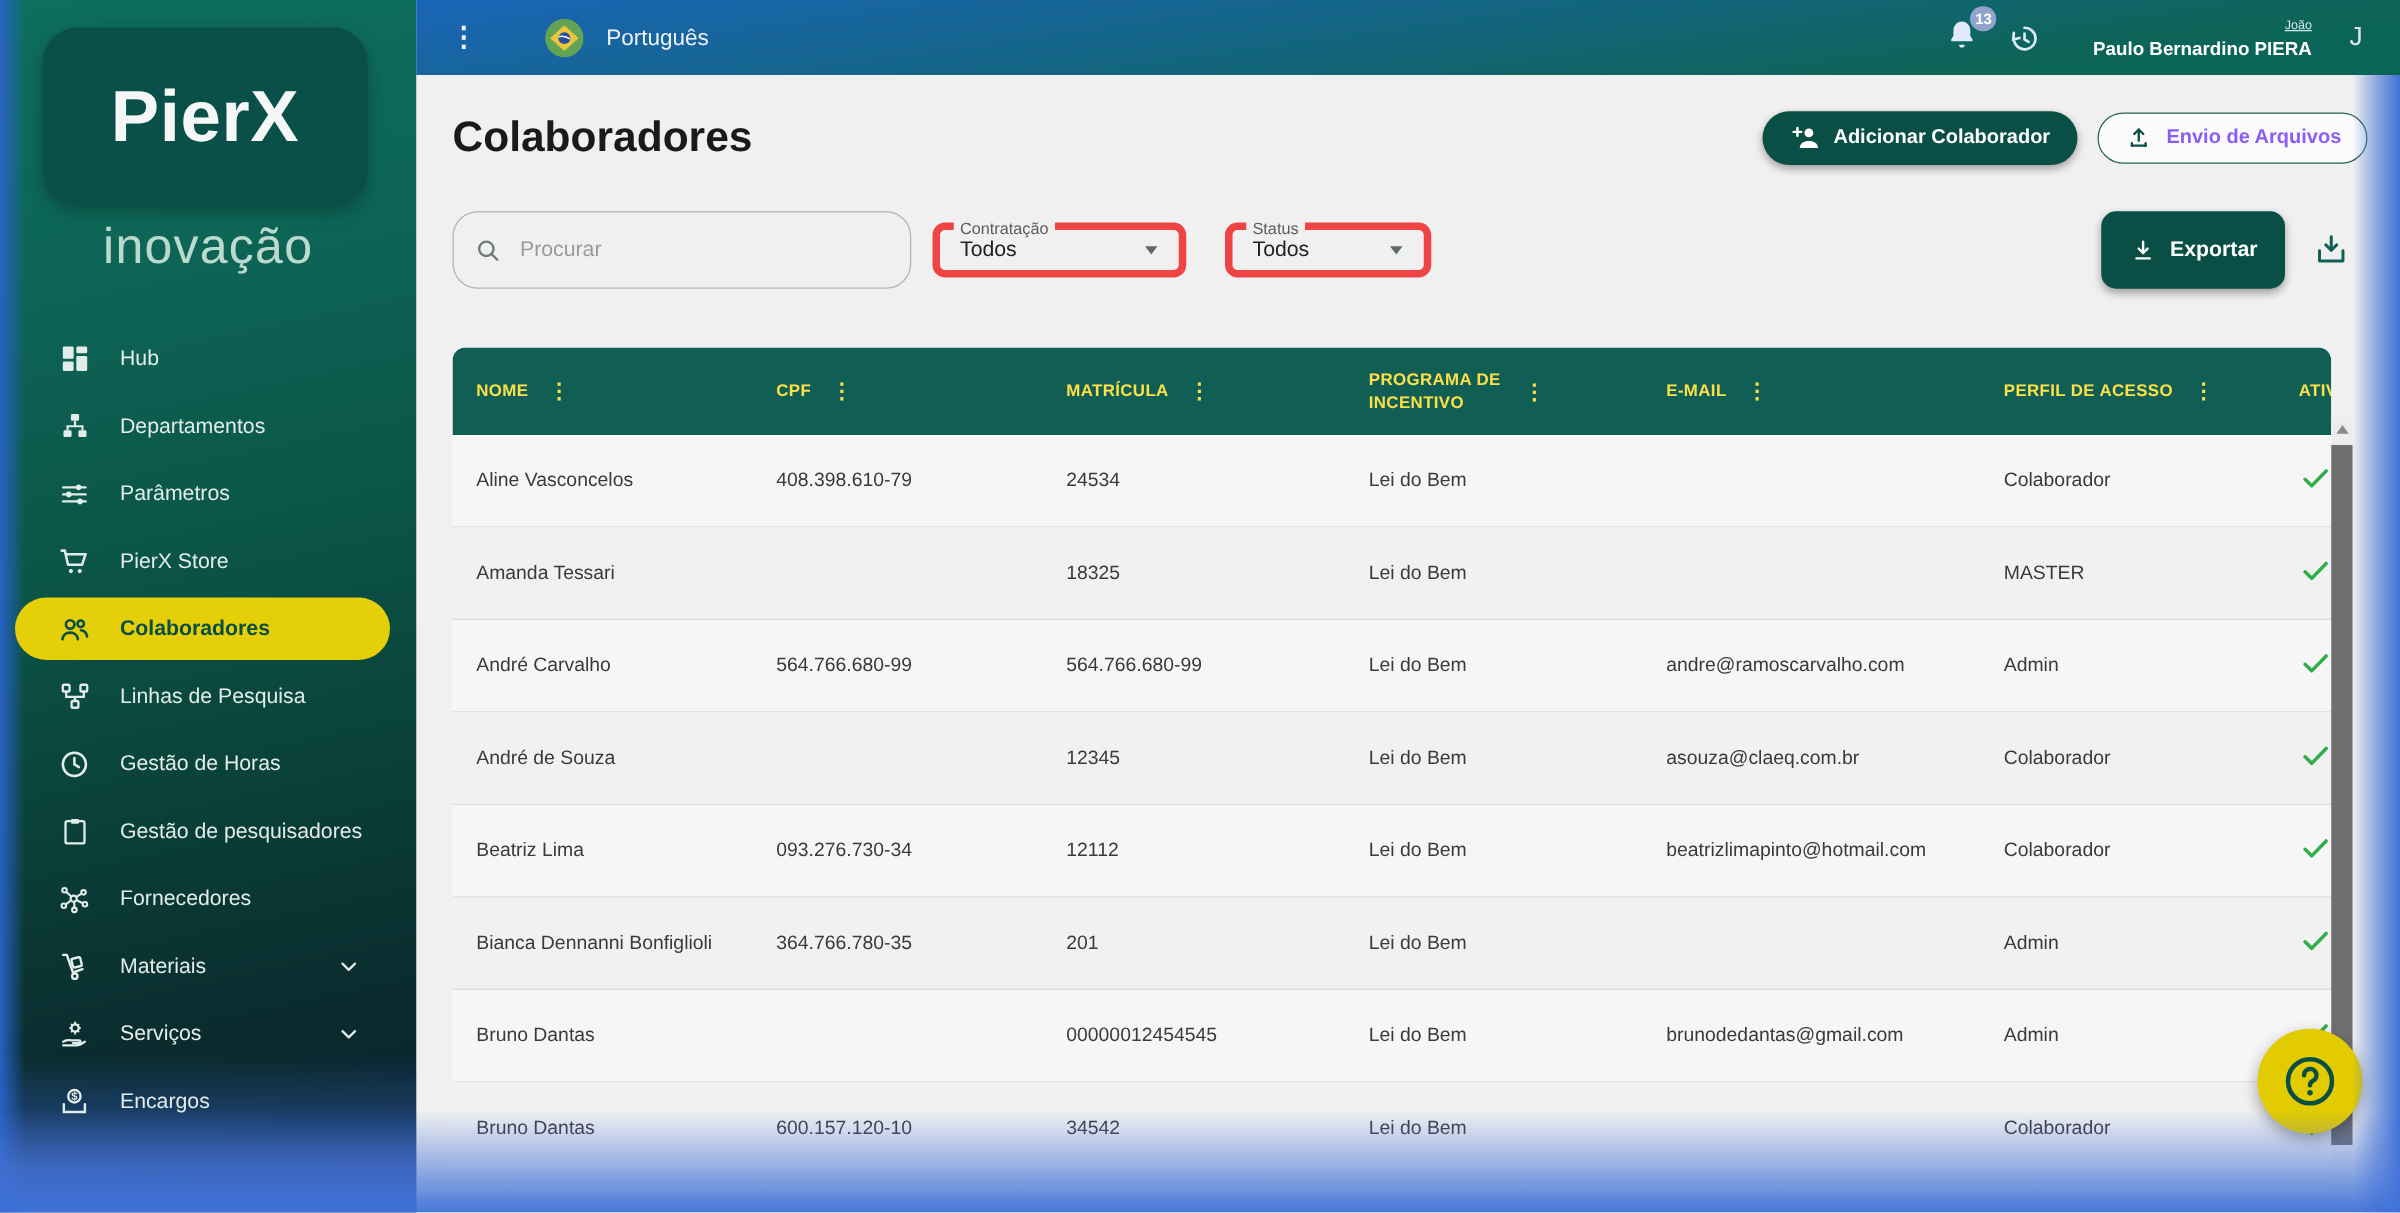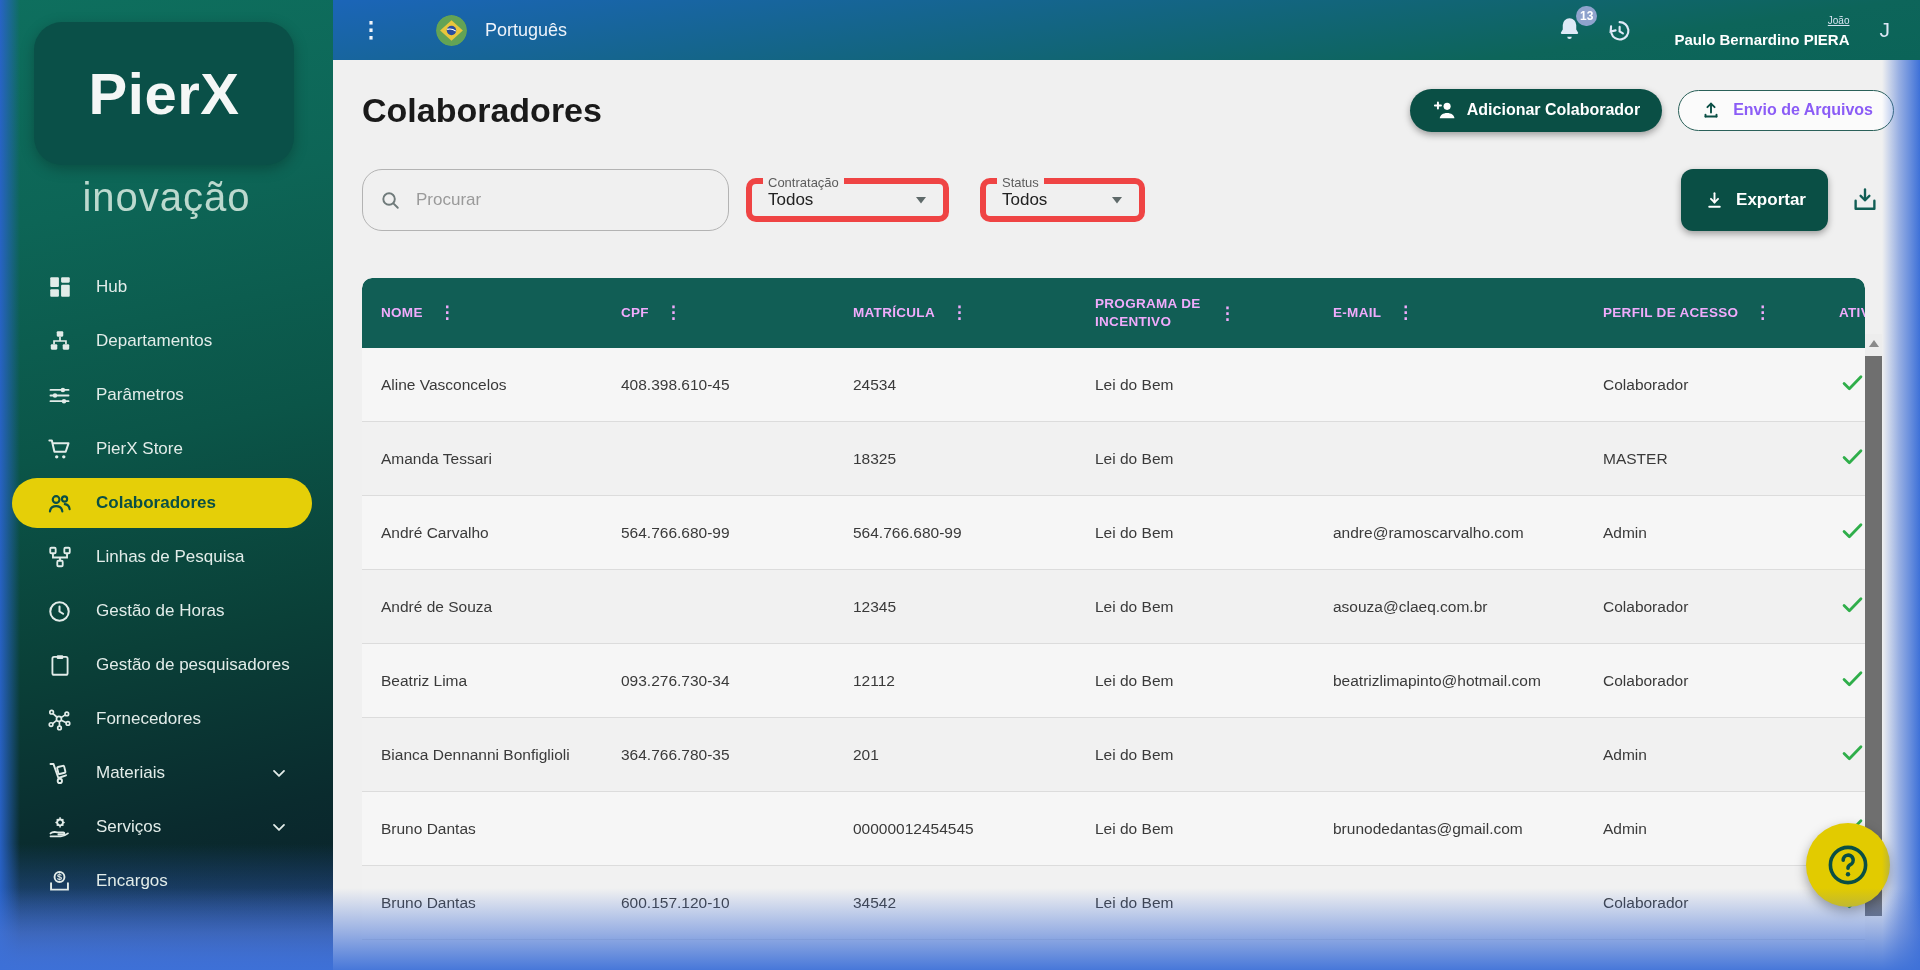--- a/index.html
+++ b/index.html
@@ -98,21 +98,21 @@
   .sel-contract{width:203px;margin-left:17px;}
   .sel-status{width:165px;margin-left:31px;}
   .btn-export{
     margin-left:auto;background:#0a4f45;color:#fff;height:62px;border-radius:12px;
     padding:0 22px;font-size:17px;font-weight:bold;gap:10px;box-shadow:0 3px 7px rgba(0,0,0,.35);
   }
   .dl-tray{margin-left:22px;margin-right:14px;cursor:pointer;display:flex;}
   
   .table{width:1503px;margin-top:46px;border-radius:10px 10px 0 0;overflow:hidden;background:#f6f6f6;}
   .grid-cols{display:grid;grid-template-columns:240px 232px 242px 238px 270px 200px 150px;}
-  .thead{height:70px;background:#115e55;color:#f0abfc;align-items:center;border-radius:10px 10px 0 0;}
+  .thead{height:70px;background:#115e55;color:#fde047;align-items:center;border-radius:10px 10px 0 0;}
   .th{display:flex;align-items:center;padding-left:19px;box-sizing:border-box;overflow:hidden;}
   .th-label{font-size:13.5px;font-weight:bold;letter-spacing:.3px;line-height:1.3;text-transform:uppercase;}
   .th.c3 .th-label{max-width:108px;}
   .kebab{margin-left:16px;font-size:17px;font-weight:bold;cursor:pointer;line-height:1;}
   .tr{height:73px;align-items:center;background:#f6f6f6;border-bottom:1px solid #dcdcdc;font-size:15.5px;color:#3a3a3a;cursor:pointer;}
   .tr.alt{background:#f1f1f1;}
   .td{padding-left:19px;box-sizing:border-box;overflow:hidden;white-space:nowrap;}
   .td.ativo{padding-left:55px;}
   .th.c6{padding-left:55px;}
   
@@ -429,21 +429,21 @@
           <span class="th-label">PERFIL DE ACESSO</span>
           <span class="kebab">⋮</span>
         </div>
         <div class="th c6">
           <span class="th-label">ATIVO</span>
         </div>
       </div>
     <div>
         <div class="tr grid-cols">
           <div class="td c0">Aline Vasconcelos</div>
-          <div class="td c1">408.398.610-45</div>
+          <div class="td c1">408.398.610-79</div>
           <div class="td c2">24534</div>
           <div class="td c3">Lei do Bem</div>
           <div class="td c4"></div>
           <div class="td c5">Colaborador</div>
           <div class="td c6 ativo"><span class="icon ">
               <svg width="27" height="27" viewBox="0 0 24 24" fill="none" stroke="#2fae4a" stroke-width="2.5" stroke-linecap="round" stroke-linejoin="round">
                 <path d="M4.5 12.8l4.7 4.7L19.5 6.9"></path>
               </svg>
             </span></div>
         </div>

